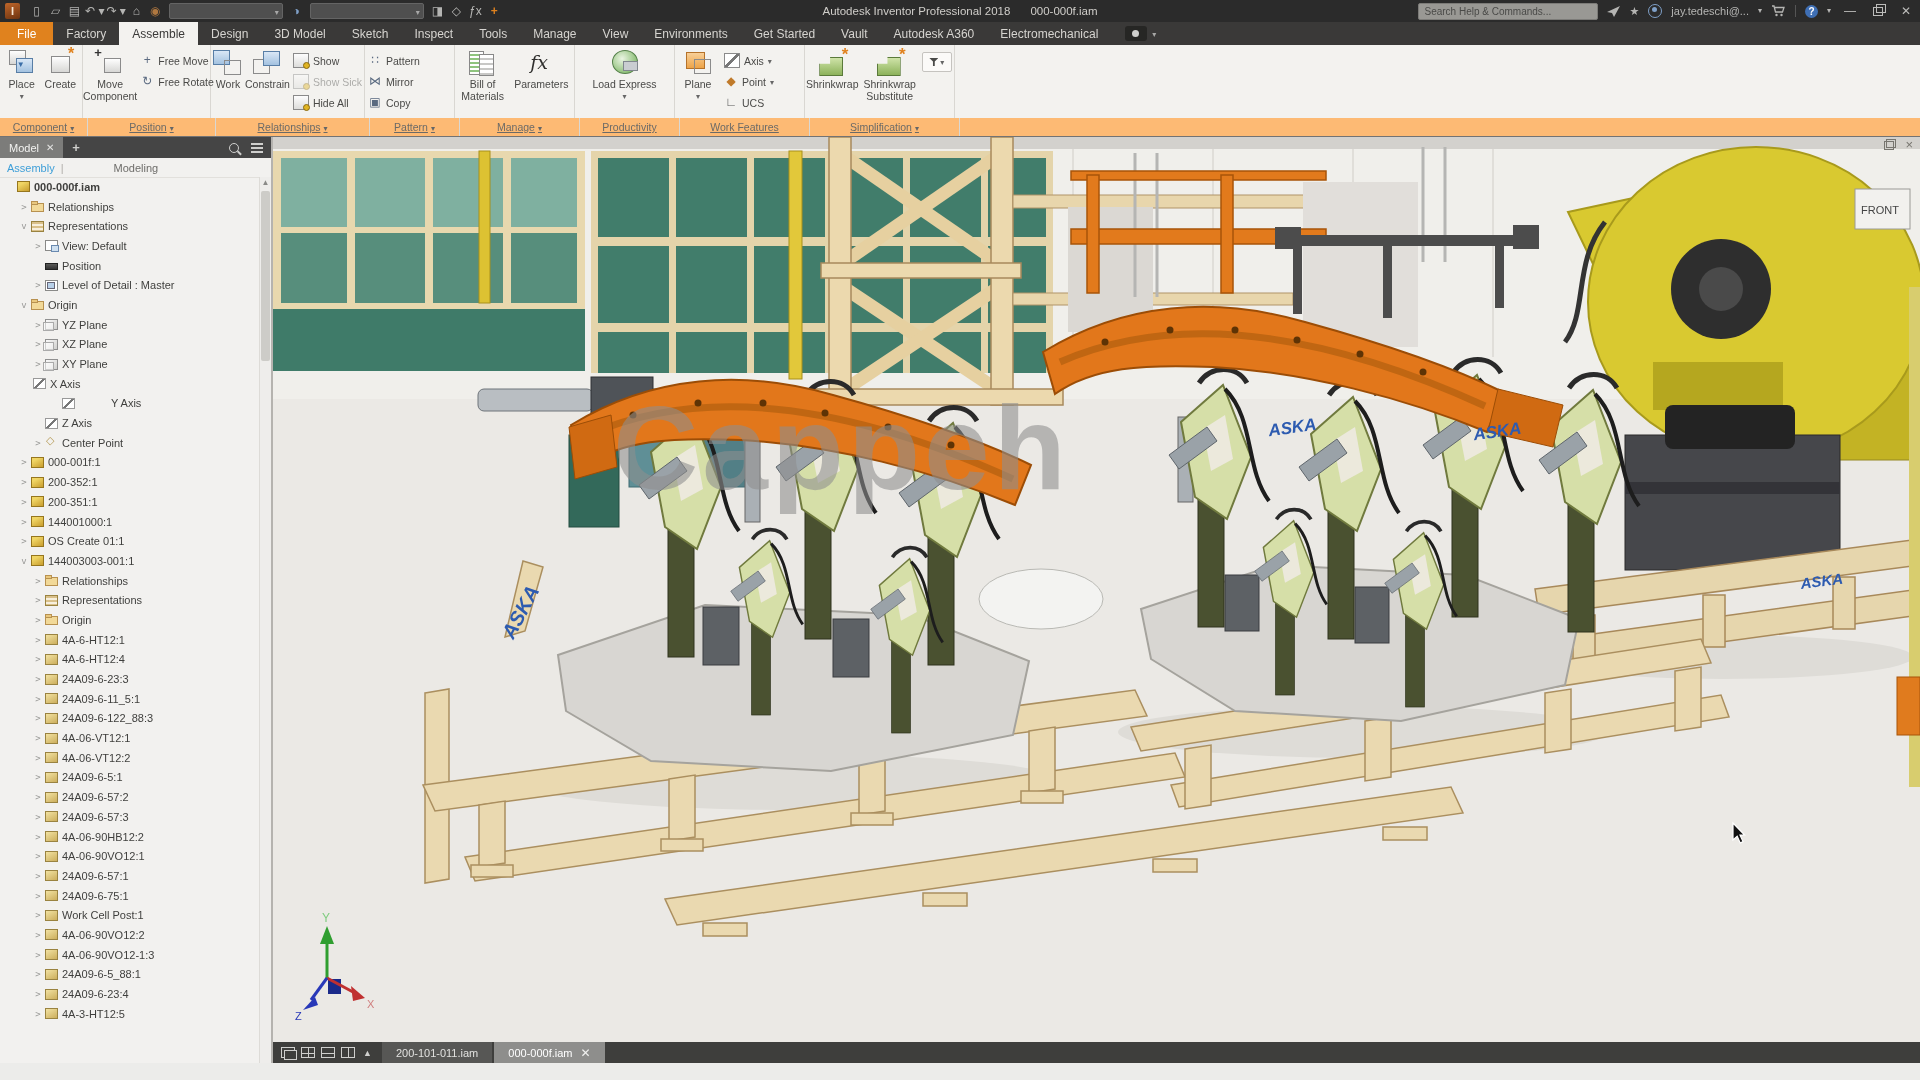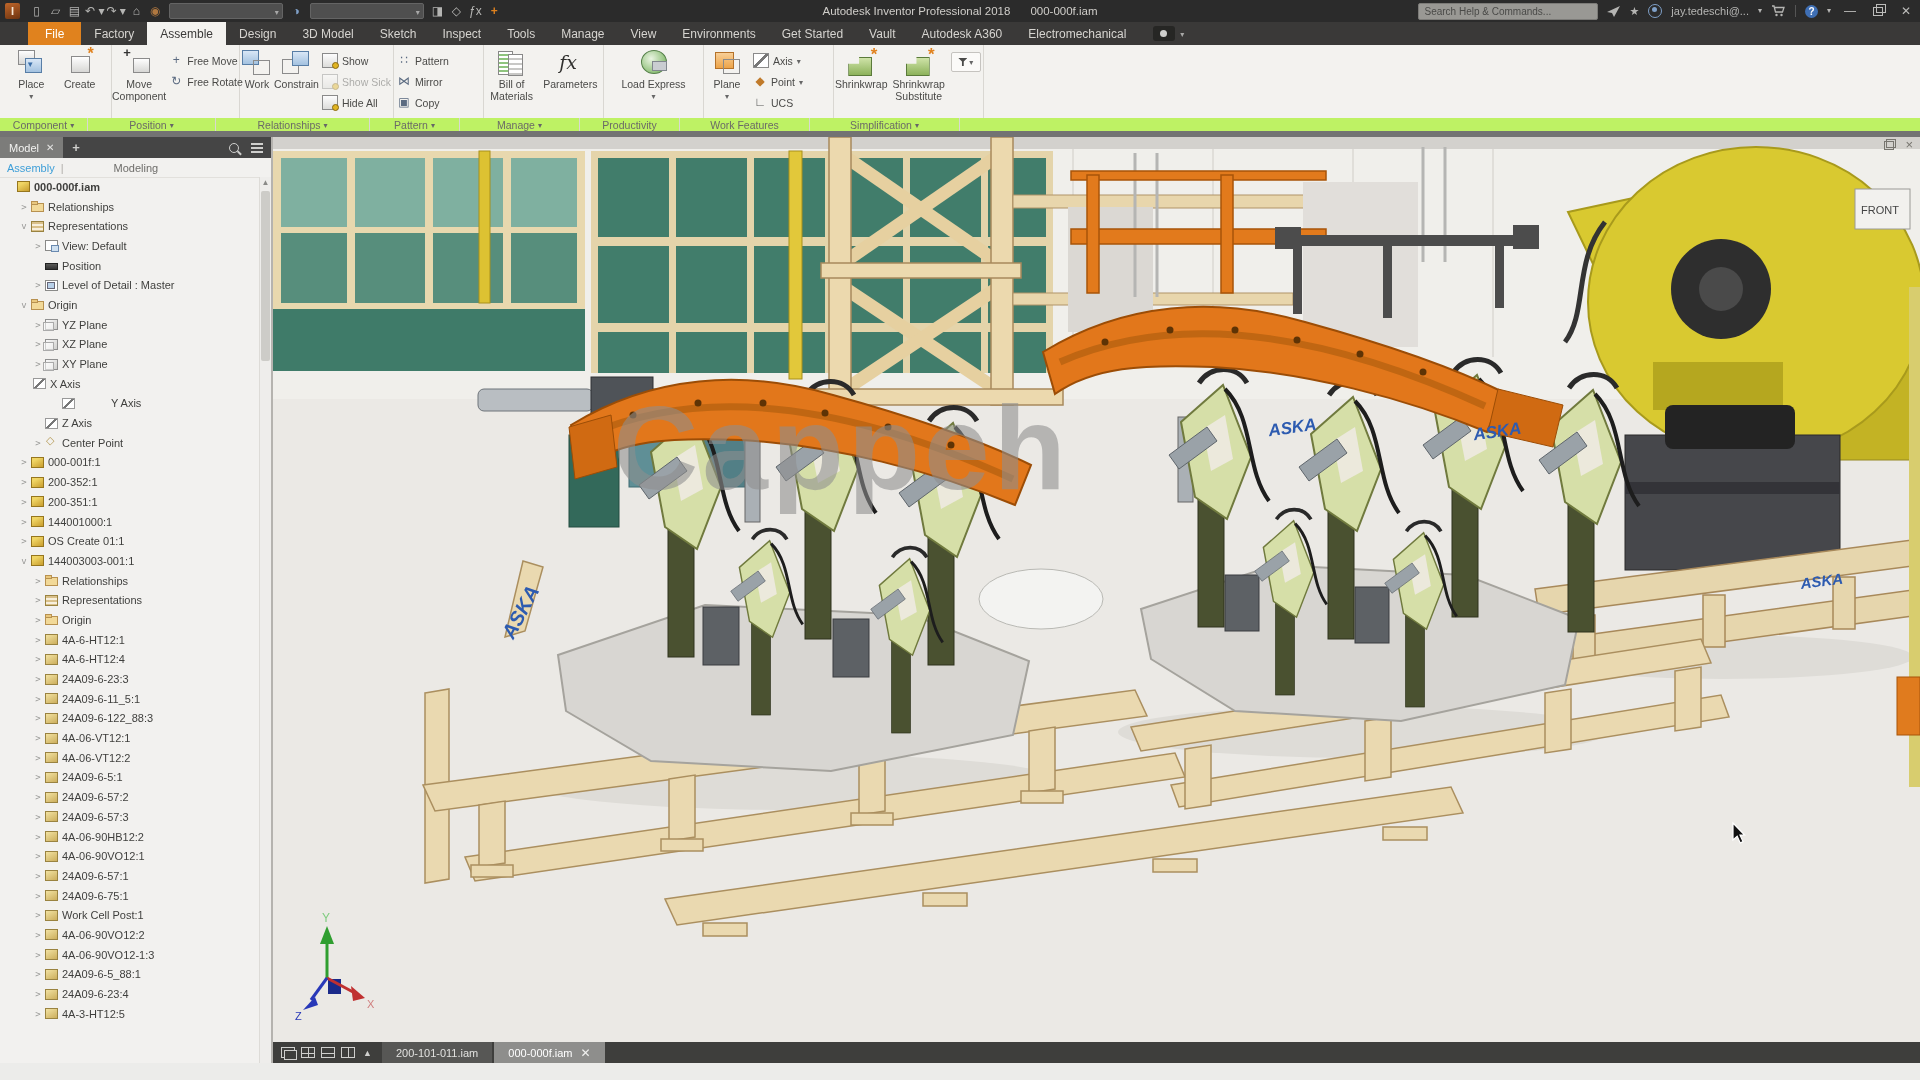--- a/index.html
+++ b/index.html
@@ -31,21 +31,21 @@
   .help-circle{width:13px;height:13px;border-radius:50%;background:#3f6fb4;color:#fff;font-size:10px;
                font-weight:bold;text-align:center;line-height:13px;}
   .win-btn{width:20px;text-align:center;color:#bdbdbb;font-size:12px;line-height:18px;}
   .restore-box{width:8px;height:7px;border:1px solid #bdbdbb;position:relative;margin:0 4px;}
   .restore-box::before{content:"";position:absolute;right:-4px;top:-4px;width:8px;height:7px;border:1px solid #bdbdbb;}
   .vsep{width:1px;height:12px;background:#555;}
 
   
   .ribbon-tabs{position:absolute;top:22px;left:0;width:1920px;height:23px;background:#3a3938;
                display:flex;align-items:stretch;font-size:12px;color:#d6d4d0;z-index:39;}
-  .tabs-list{display:flex;align-items:stretch;padding-left:28px;}
+  .tabs-list{display:flex;align-items:stretch;}
   .rtab{padding:0 13px;display:flex;align-items:center;white-space:nowrap;cursor:default;}
   .rtab.file{background:#e0821e;color:#fff;padding:0 17px;}
   .rtab.active{background:#f3f2ef;color:#3a3938;}
   .sc-icon{width:22px;height:15px;background:#262624;border-radius:3px;margin:4px 0 0 14px;position:relative;}
   .sc-icon::after{content:"";position:absolute;left:7px;top:4px;width:7px;height:7px;border-radius:50%;background:#cfcfcd;}
   .sc-caret{color:#a8a8a6;font-size:8px;margin:8px 0 0 5px;}
 
   
   .ribbon{position:absolute;top:45px;left:0;width:1920px;height:73px;background:#f3f2ef;display:flex;z-index:38;}
   .rgroup{height:100%;border-right:1px solid #d9d7d2;display:flex;align-items:flex-start;
@@ -83,22 +83,22 @@
   .ic-move::after{content:"+";position:absolute;left:1px;top:-3px;font-size:13px;font-weight:bold;color:#333;}
   .ic-place::after{content:"▼";position:absolute;left:12px;top:12px;font-size:8px;color:#3a6ea8;}
   .ic-create::after{content:"*";position:absolute;right:3px;top:-4px;color:#e0821e;font-size:16px;font-weight:bold;}
   .ic-joint::before{content:"";position:absolute;left:7px;top:13px;width:12px;height:3px;background:#888;}
   .filter-btn{width:30px;height:18px;border:1px solid #c5c3bf;border-radius:2px;background:#fbfaf8;
               margin:4px 2px 0;display:flex;align-items:center;justify-content:center;gap:2px;}
   .filter-btn::before{content:"";width:9px;height:8px;background:#4a4a48;clip-path:polygon(0 0,100% 0,60% 45%,60% 100%,40% 100%,40% 45%);}
   .filter-btn::after{content:"▾";font-size:8px;color:#666;}
 
   
-  .group-labels{position:absolute;top:118px;left:0;width:1920px;height:19px;background:#bef264;
-                border-bottom:6px solid #737373;display:flex;font-size:10.5px;color:#6b6a67;z-index:38;box-sizing:border-box;}
+  .group-labels{position:absolute;top:118px;left:0;width:1920px;height:19px;background:#fdba74;
+                border-bottom:1px solid #737373;display:flex;font-size:10.5px;color:#6b6a67;z-index:38;box-sizing:border-box;text-decoration:underline;}
   .glabel{display:flex;align-items:center;justify-content:center;border-right:1px solid #d9d7d2;
           box-sizing:border-box;flex:none;gap:3px;}
   .gl-fill{flex:1;}
 
   
   .browser{position:absolute;top:137px;left:0;width:271px;bottom:17px;background:#f2f1ef;z-index:20;}
   .panel-tabs{height:21px;background:#454545;display:flex;align-items:center;}
   .ptab{height:21px;background:#7c7c7a;color:#f2f2f0;font-size:11px;display:flex;align-items:center;
         gap:7px;padding:0 9px;}
   .ptab-close{color:#e4e4e2;font-size:10px;}
@@ -262,21 +262,21 @@
         </div>
         <div class="rtab">
           <span>Electromechanical</span>
         </div>
       </div>
     <span class="sc-icon"></span>
     <span class="sc-caret">▾</span>
   </div>
 
   <div class="ribbon">
-    <div class="rgroup" style="width:112px;justify-content:space-evenly;">
+    <div class="rgroup" style="width:83px;justify-content:space-evenly;">
       <div class="bigbtn">
         <span class="bicon ic-place">
             <span class="cub" style="left:4px;top:1px;"></span>
             <span class="cub blue" style="left:11px;top:9px;"></span>
           </span>
         <span>Place</span>
         <span class="caret"></span>
       </div>
       <div class="bigbtn">
         <span class="bicon ic-create">

